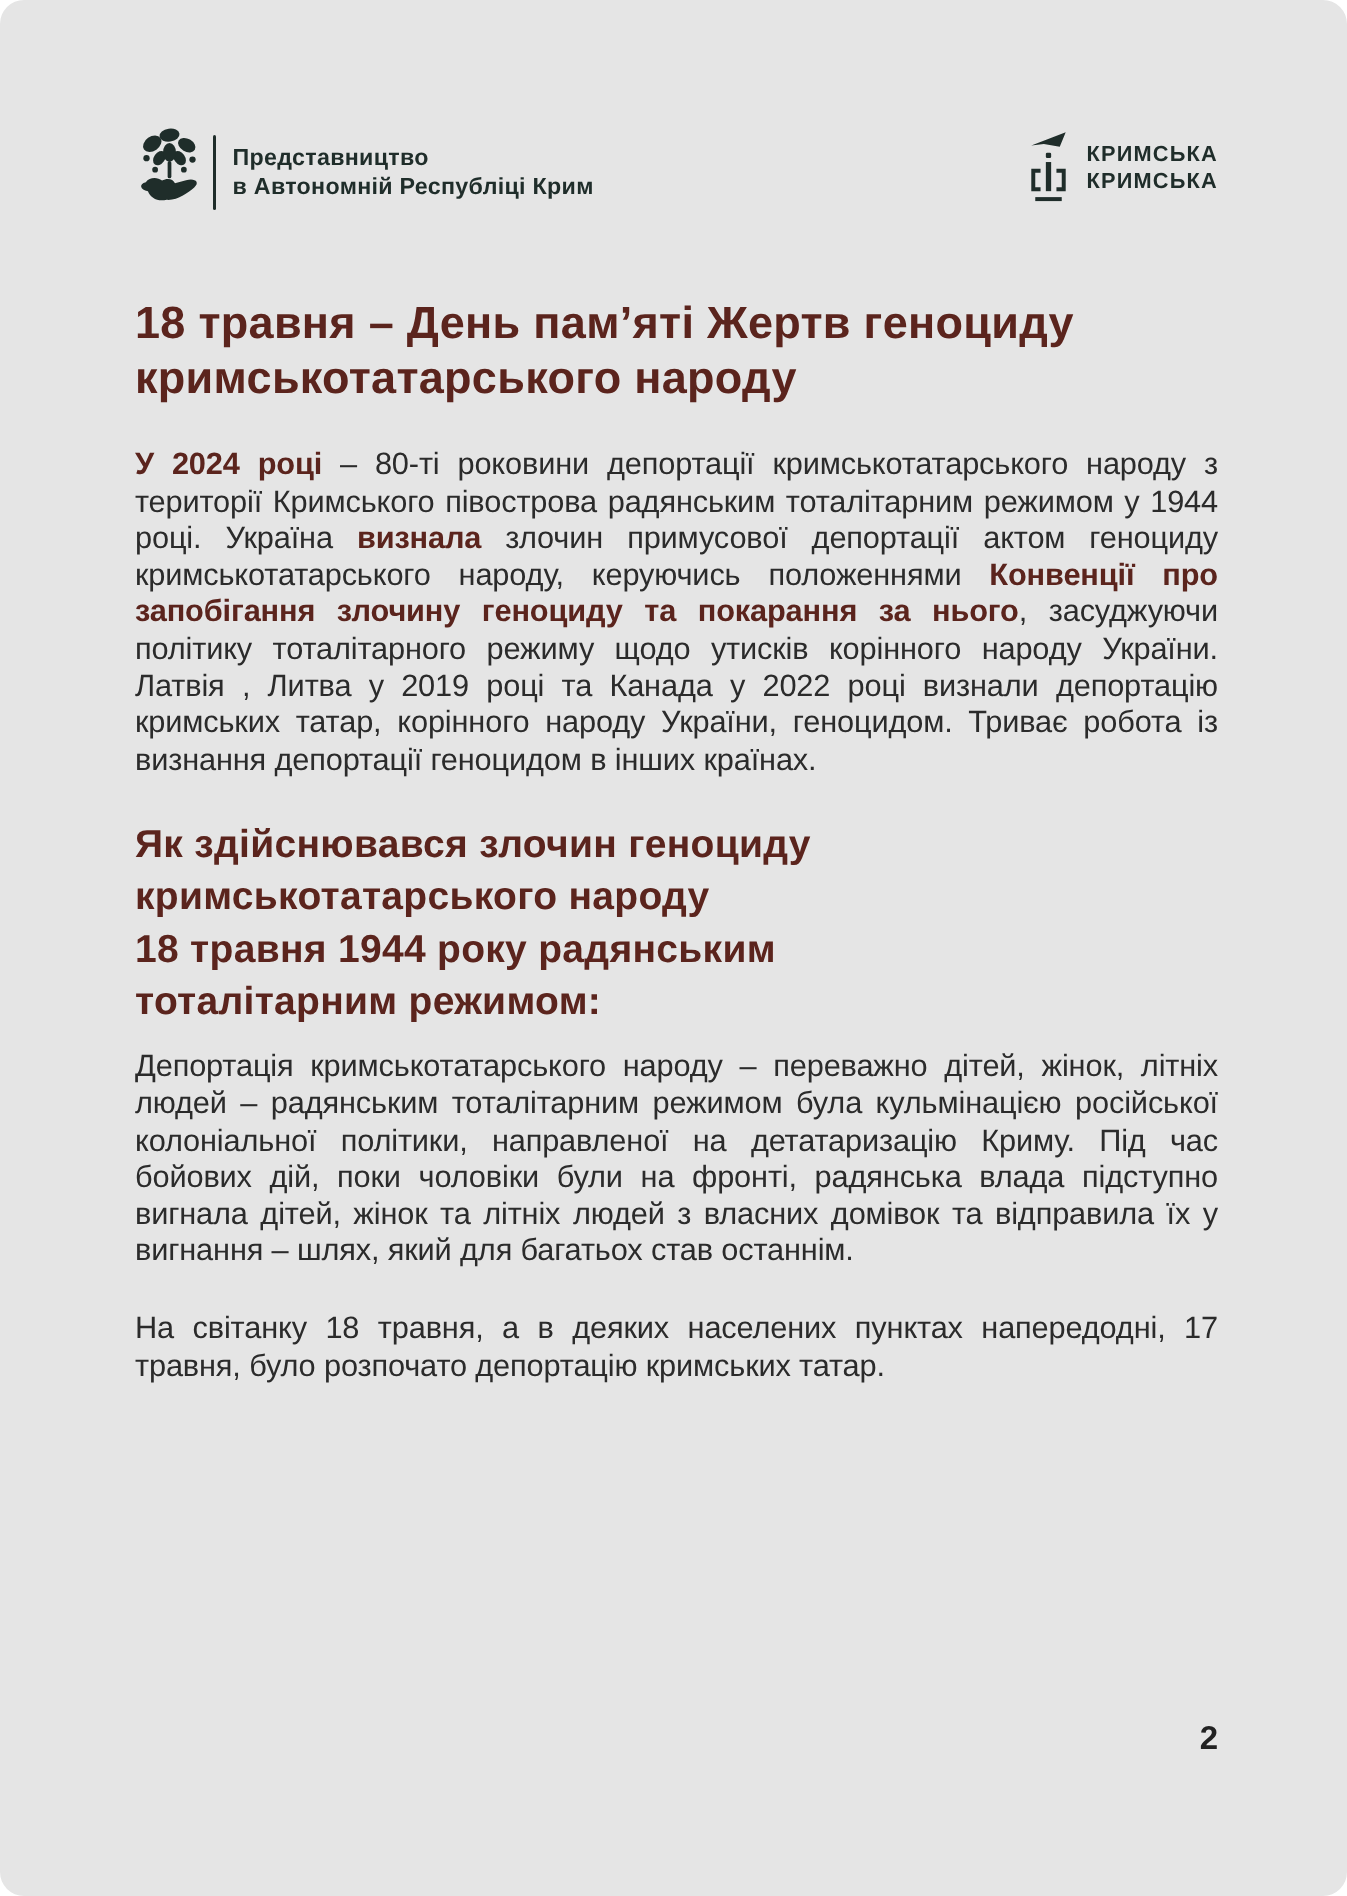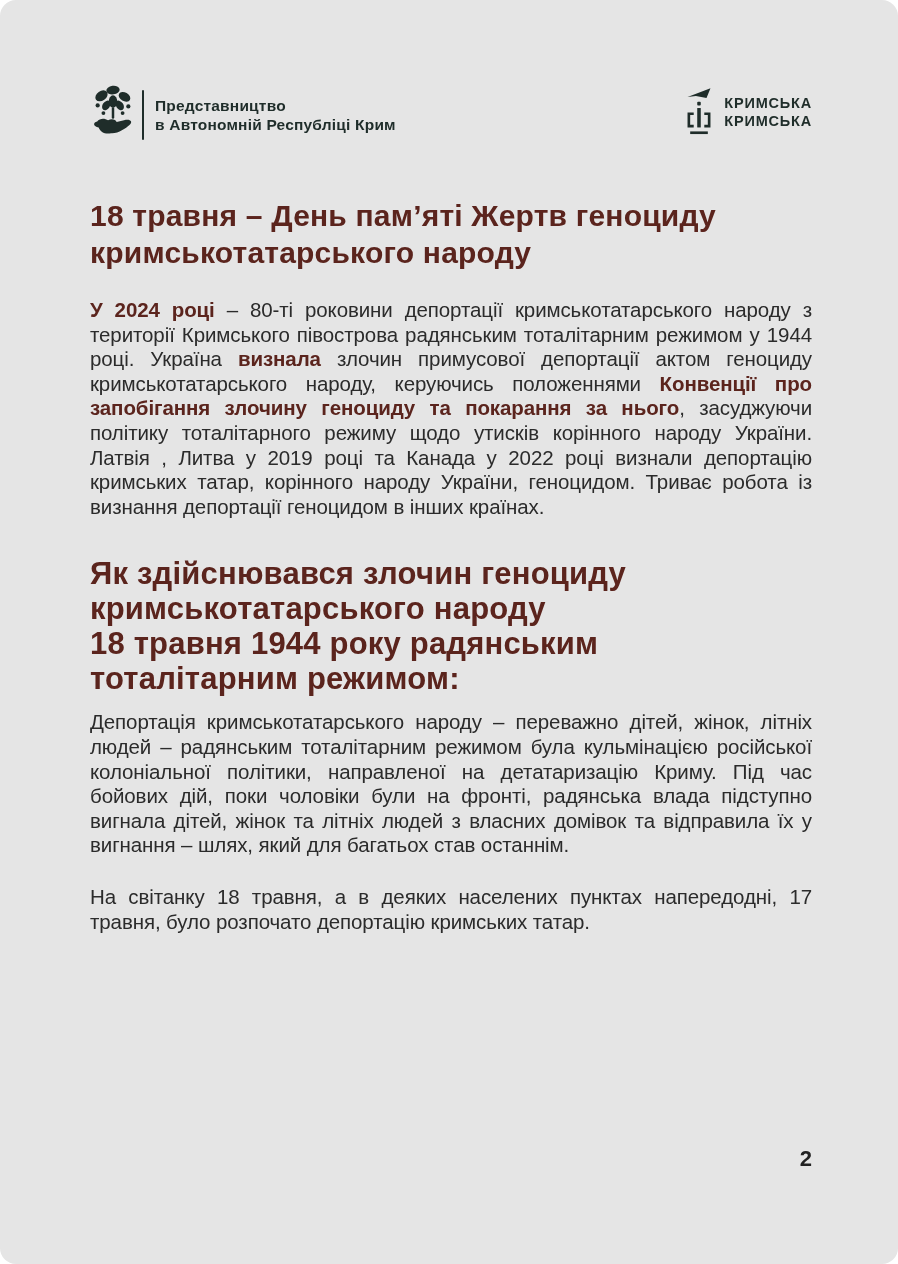--- a/index.html
+++ b/index.html
@@ -86,22 +86,22 @@
     line-height: 24.6px;
     color: #2b2b2b;
     text-align: justify;
     letter-spacing: -0.1px;
   }
   .body-par .accent {
     color: #5b241d;
     font-weight: 700;
   }
   .section-heading {
-    margin: 37px 0 0 0;
-    font-size: 31px;
+    margin: 26px 0 0 0;
+    font-size: 26px;
     font-weight: 800;
     color: #5b241d;
     line-height: 35px;
     letter-spacing: 0.2px;
     white-space: pre-line;
   }
   .mt-34 { margin-top: 14px; }
   .mt-36 { margin-top: 36px; }
   .mt-22 { }
   .page-number {

